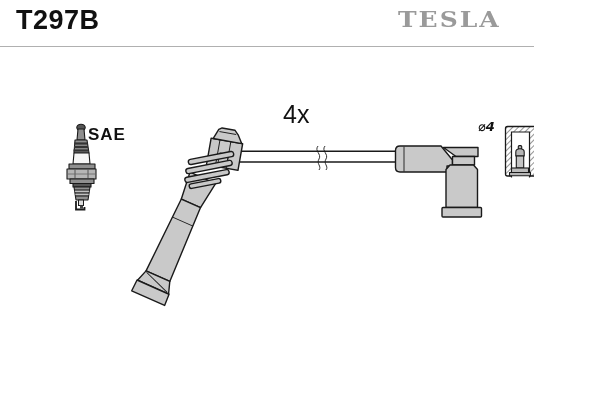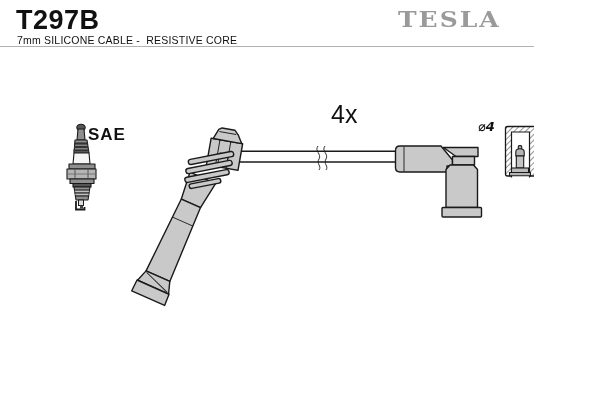--- a/index.html
+++ b/index.html
@@ -9,39 +9,38 @@
   html,body{margin:0;padding:0;background:#fff;}
   #page{position:relative;width:534px;height:400px;background:#fff;overflow:hidden;
         font-family:"Liberation Sans",sans-serif;color:#111;}
   .abs{position:absolute;}
   #part-number{left:16px;top:5px;font-size:27px;font-weight:bold;letter-spacing:.5px;}
   #subtitle{left:17px;top:34px;font-size:10.5px;letter-spacing:.2px;white-space:pre;}
   #brand{left:398px;top:7px;font-family:"DejaVu Serif",serif;font-weight:bold;font-size:25px;
          letter-spacing:2px;color:var(--brand-gray);transform:scaleY(.88);transform-origin:left top;}
   #divider{left:0;top:46px;width:600px;height:0;border-top:1px solid var(--divider);}
   #sae-label{left:88px;top:125px;font-size:17px;font-weight:bold;letter-spacing:1px;}
-  #qty-label{left:283px;top:100px;font-size:25px;margin-left:48px;}
+  #qty-label{left:283px;top:100px;font-size:25px;}
   #dia-label{left:478px;top:119px;font-size:13px;font-weight:bold;font-style:italic;
              font-family:"DejaVu Sans",sans-serif;}
   svg{position:absolute;left:0;top:0;}
   .boot{fill:var(--boot-fill);stroke:var(--outline);stroke-width:1.4;stroke-linejoin:round;}
   .ln{stroke:var(--outline);stroke-width:1.4;fill:none;}
   .thin{stroke:var(--outline);stroke-width:.9;fill:none;}
   .md{fill:var(--metal-dark);stroke:var(--outline);stroke-width:1.1;stroke-linejoin:round;}
   .mm{fill:var(--metal-mid);stroke:var(--outline);stroke-width:1.1;stroke-linejoin:round;}
   .ml{fill:var(--metal-light);stroke:var(--outline);stroke-width:1.1;stroke-linejoin:round;}
   .ins{fill:var(--insulator);stroke:var(--outline);stroke-width:1.1;stroke-linejoin:round;}
 </style>
 </head>
 <body>
 
 <div id="page">
 
   <div class="abs" id="part-number">T297B</div>
-  <div class="abs" id="subtitle">7mm SILICONE CABLE -  RESISTIVE CORE</div>
   <div class="abs" id="brand">TESLA</div>
   <div class="abs" id="divider"></div>
 
   <svg width="600" height="400" viewBox="0 0 600 400">
     <defs>
       <pattern id="hatch" width="4" height="4" patternUnits="userSpaceOnUse" patternTransform="rotate(45)">
         <line x1="0" y1="0" x2="0" y2="4" stroke="#3a3a3a" stroke-width="1.1"></line>
       </pattern>
     </defs>
 

